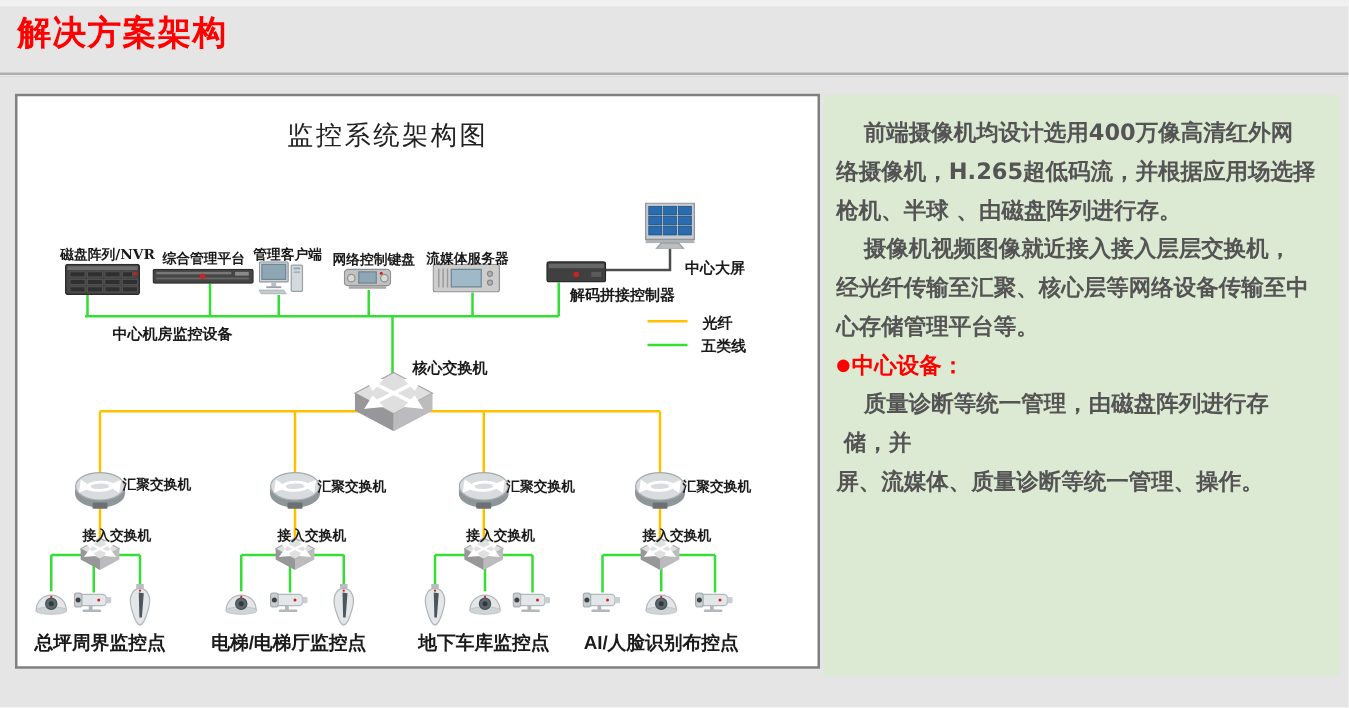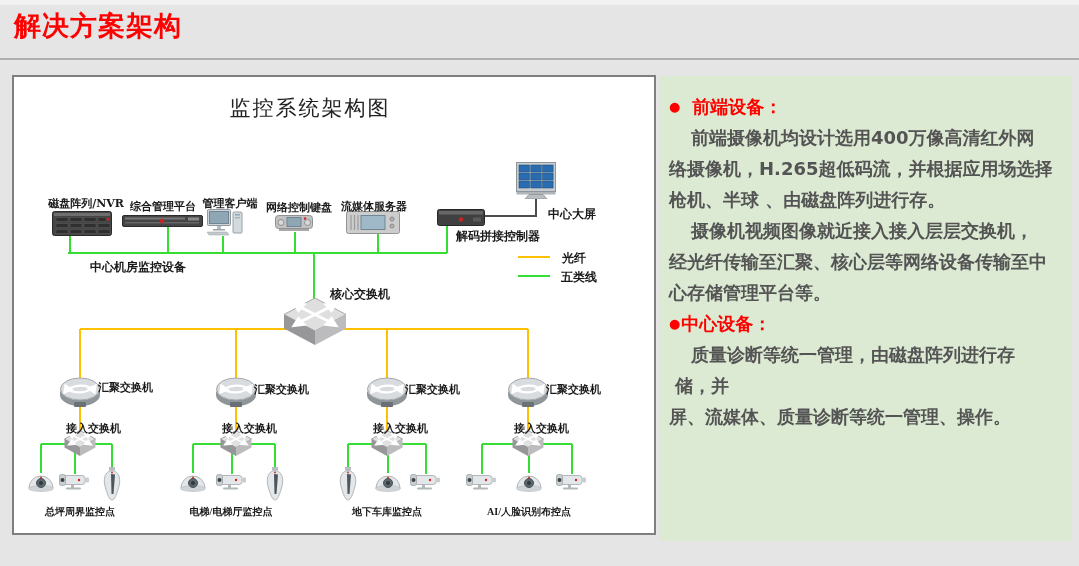--- a/index.html
+++ b/index.html
@@ -14,21 +14,21 @@
                border:2px solid #7f7f7f;z-index:1;}
   .wires{position:absolute;left:0;top:0;z-index:2;pointer-events:none;}
   .dev{position:absolute;z-index:3;line-height:0;}
   .dlabel{position:absolute;z-index:4;transform:translateX(-50%);white-space:pre;
           font-family:"DejaVu Serif",serif;font-weight:bold;font-size:11px;color:#1a1a1a;}
   .dlabel-l{position:absolute;z-index:4;white-space:pre;
           font-family:"DejaVu Serif",serif;font-weight:bold;font-size:12px;color:#1a1a1a;}
   .diag-title{position:absolute;left:310px;top:94px;z-index:4;transform:translateX(-50%);
           font-family:Liberation Sans, sans-serif;font-size:21px;color:#222;letter-spacing:2px;white-space:pre;}
   .grp-label{position:absolute;z-index:4;transform:translateX(-50%);white-space:pre;
-          font-family:Liberation Serif, serif;font-weight:bold;font-size:10px;color:#1a1a1a;}
+          font-family:Liberation Sans, sans-serif;font-weight:bold;font-size:15px;color:#1a1a1a;}
   .panel{position:absolute;left:659px;top:76px;width:413px;height:465px;background:#dcead3;
          z-index:2;box-sizing:border-box;padding:15px 6px 0 10px;}
   .sec-h{line-height:31px;font-size:18px;font-weight:bold;color:#ff0000;white-space:pre;}
   .sec-h .b{font-size:13px;margin-right:12px;vertical-align:2px;}
   .sec-h.tight .b{margin-right:1px;}
   .ln{line-height:31px;font-size:18px;font-weight:bold;color:#545454;white-space:pre;}
   .i-lg{padding-left:22px;}
   .i-sm{padding-left:6px;}
 </style>
 </head>
@@ -463,21 +463,20 @@
       <rect x="26" y="4.5" width="4" height="5" rx="1" fill="#c9ced1"></rect>
       <rect x="12" y="11.5" width="3" height="3.5" fill="#b2b7ba"></rect>
       <rect x="7" y="14.5" width="15" height="2" rx="1" fill="#b2b7ba"></rect>
       <circle cx="20" cy="7" r="1.2" fill="#cc2222"></circle>
     </svg>
   </div>
   <div class="grp-label" style="left:529px;top:505px">AI/人脸识别布控点</div>
 
   <div class="panel">
     <div class="sec">
-      <div class="sec-h"><span class="b">●</span><span>前端设备：</span></div>
       <div class="ln i-lg">前端摄像机均设计选用400万像高清红外网</div>
       <div class="ln">络摄像机，H.265超低码流，并根据应用场选择</div>
       <div class="ln">枪机、半球 、由磁盘阵列进行存。</div>
     </div>
     <div class="sec">
       <div class="ln i-lg">摄像机视频图像就近接入接入层层交换机，</div>
       <div class="ln">经光纤传输至汇聚、核心层等网络设备传输至中</div>
       <div class="ln">心存储管理平台等。</div>
     </div>
     <div class="sec">

